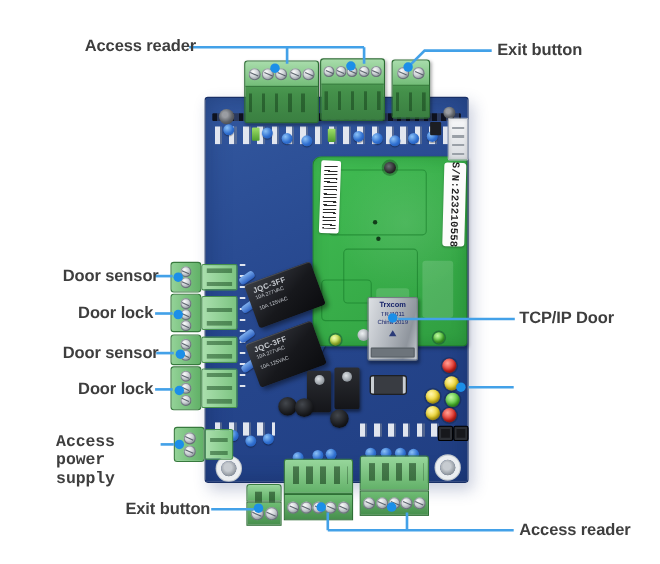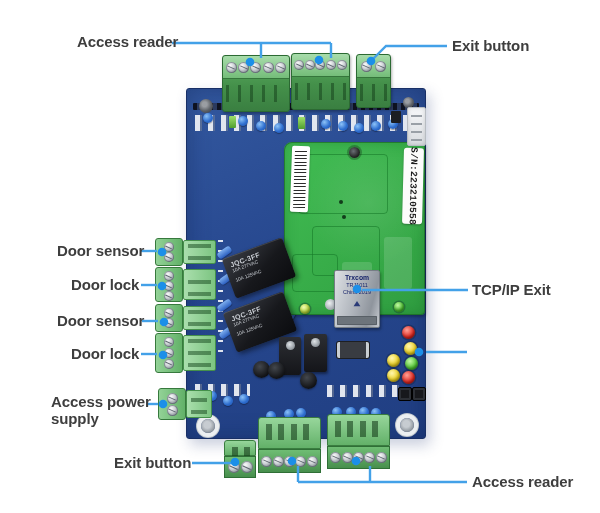--- a/index.html
+++ b/index.html
@@ -2,21 +2,21 @@
 <html><head>
 <meta charset="utf-8">
 <style>
   html,body{margin:0;padding:0;background:#fff;}
   .stage{position:relative;width:600px;height:513px;background:#ffffff;overflow:hidden;
          font-family:"Liberation Sans",sans-serif;}
 
   
   .callout-label{position:absolute;font-size:15px;font-weight:600;color:#3e3e3e;
                  letter-spacing:-.1px;line-height:1.12;z-index:60;white-space:nowrap;}
-  .callout-label.wrap{white-space:normal;width:104px;}
+  .callout-label.wrap{white-space:normal;width:104px;font-family:Liberation Mono, monospace;}
 
   
   .board{position:absolute;left:186px;top:88px;width:238px;height:349px;z-index:1;
          background:linear-gradient(155deg,#33589f 0%,#27488f 45%,#203e82 100%);
          border-radius:3px;border:1px solid #182f66;
          box-shadow:4px 6px 14px rgba(40,60,120,.25), inset 0 0 22px rgba(10,25,70,.35);}
   .hole{position:absolute;border-radius:50%;}
   .hole.dark{background:radial-gradient(circle at 40% 38%,#9a9da2 20%,#5d6167 55%,#33373e);}
   .hole.white{background:radial-gradient(circle at 45% 42%,#c7ccd1 30%,#8d949b 70%);
               box-shadow:0 0 0 4px #eceff1,0 0 0 5px #c2c8cd;}
@@ -366,15 +366,15 @@
   </svg>
 
   <div class="callout-label" style="left:77px;top:34px;">Access reader</div>
   <div class="callout-label" style="left:452px;top:38px;">Exit button</div>
   <div class="callout-label" style="left:57px;top:243px;">Door sensor</div>
   <div class="callout-label" style="left:71px;top:277px;">Door lock</div>
   <div class="callout-label" style="left:57px;top:313px;">Door sensor</div>
   <div class="callout-label" style="left:71px;top:346px;">Door lock</div>
   <div class="callout-label wrap" style="left:51px;top:394px;">Access power supply</div>
   <div class="callout-label" style="left:114px;top:455px;">Exit button</div>
-  <div class="callout-label" style="left:472px;top:282px;">TCP/IP Exit</div>
+  <div class="callout-label" style="left:472px;top:282px;">TCP/IP Door</div>
   <div class="callout-label" style="left:472px;top:474px;">Access reader</div>
 </div>
 
 </body></html>

